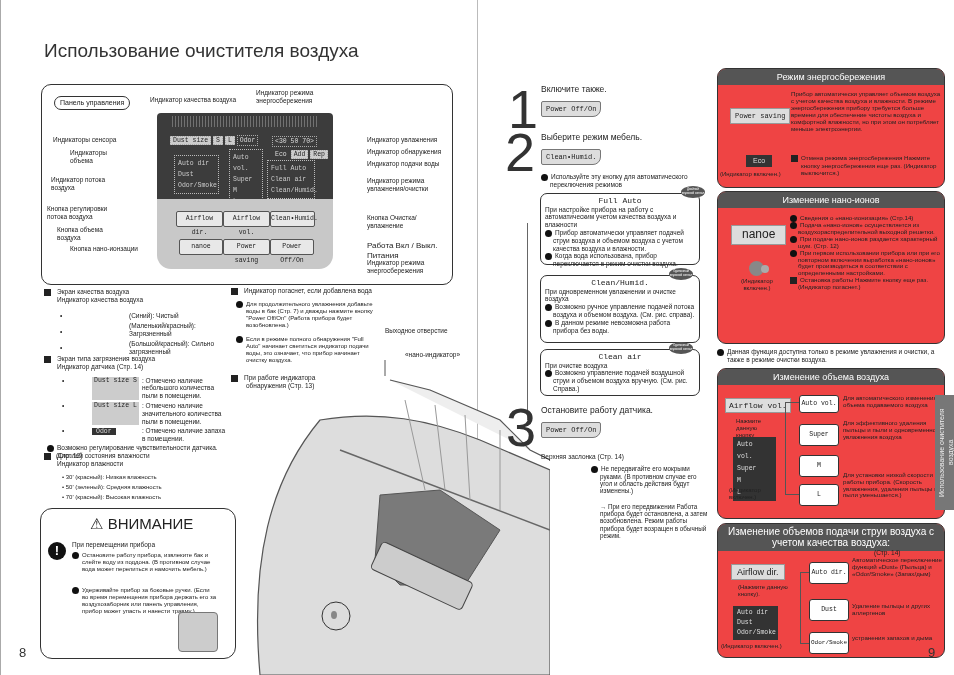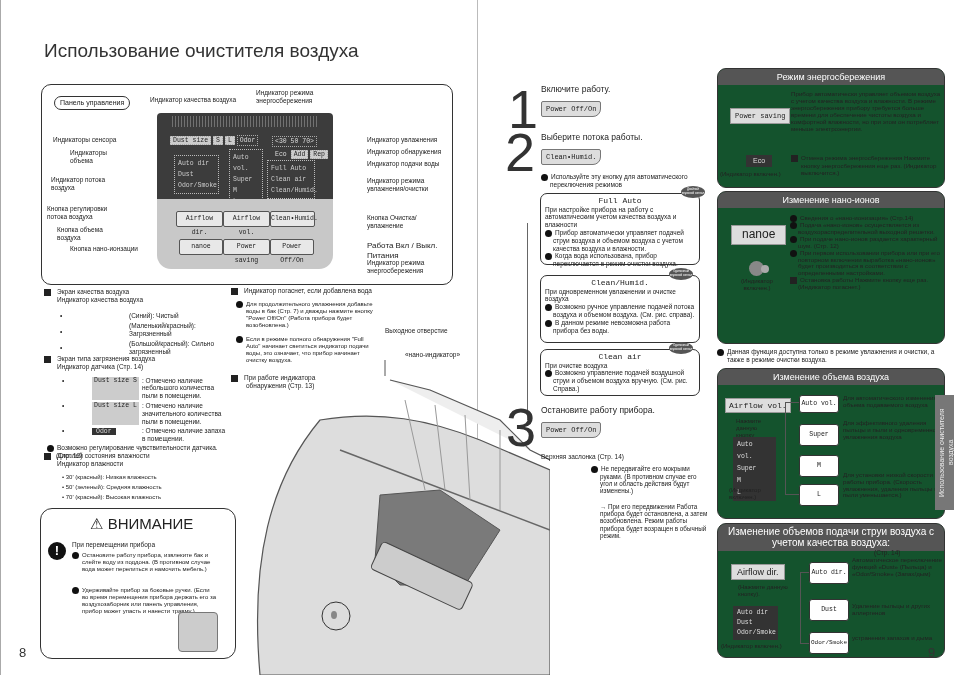--- a/index.html
+++ b/index.html
@@ -23,21 +23,21 @@
 .dot{display:inline-block;width:7px;height:7px;background:#111;border-radius:50%;margin-right:3px;vertical-align:middle}
 .small{font-size:6.5px;line-height:1.2}
 .chip{background:#ccc;font-size:6.5px;padding:0 2px}
 .chipd{background:#333;color:#ddd;font-size:6.5px;padding:0 4px}
 .warn{left:40px;top:508px;width:196px;height:151px;border:1.3px solid #333;border-radius:12px}
 .bignum{font-size:54px;color:#333;line-height:1;font-weight:300}
 .step-btn{background:#ddd;border:1px solid #777;border-radius:2px 2px 8px 2px;font-size:7px;padding:3px 4px;display:inline-block}
 .modebox{border:1.2px solid #333;border-radius:7px;background:#fff;font-size:6.5px;line-height:1.2;padding:2px 4px}
 .modebox .mt{text-align:center;font-size:8px}
 .bubble{width:24px;height:12px;background:#555;border-radius:50%;color:#fff;font-size:3px;text-align:center;line-height:4px;padding-top:1px}
-.rbox{border:1.2px solid #333;border-radius:9px;overflow:hidden;background:#14532d}
+.rbox{border:1.2px solid #333;border-radius:9px;overflow:hidden;background:#ef4444}
 .rbox .rh{background:#555;color:#fff;text-align:center;font-size:9px;padding:3px 0}
 .vbox{border:1px solid #333;border-radius:3px;font-size:6.5px;text-align:center;background:#fff}
 .darkdisp{background:#333;color:#ddd;font-size:6.5px;line-height:12px;padding:2px 4px}
 .side-tab{left:935px;top:395px;width:19px;height:115px;background:#777;color:#eee;font-size:7px;writing-mode:vertical-rl;transform:rotate(180deg);text-align:center;line-height:9px;padding:2px}
 .pnum{font-size:13px;color:#333}
 </style>
 </head>
 <body>
 
 <div class="abs page-l"></div>
@@ -166,25 +166,25 @@
 <div class="abs" style="left:90px;top:515px;font-size:15px"><span>⚠</span> <span>ВНИМАНИЕ</span></div>
 <div class="abs" style="left:48px;top:542px;width:18px;height:18px;border-radius:50%;background:#111;color:#fff;font-size:13px;font-weight:bold;text-align:center;line-height:18px">!</div>
 <div class="abs small" style="left:72px;top:541px">При перемещении прибора</div>
 <div class="abs" style="left:72px;top:552px;width:145px;font-size:6px;padding-left:10px;text-indent:-10px"><span class="dot"></span><span>Остановите работу прибора, извлеките бак и слейте воду из поддона. (В противном случае вода может перелиться и намочить мебель.)</span></div>
 <div class="abs" style="left:72px;top:587px;width:145px;font-size:6px;padding-left:10px;text-indent:-10px"><span class="dot"></span><span>Удерживайте прибор за боковые ручки. (Если во время перемещения прибора держать его за воздухозаборник или панель управления, прибор может упасть и нанести травму.)</span></div>
 <div class="abs" style="left:178px;top:612px;width:40px;height:40px;background:#ccc;border:1px solid #777;border-radius:4px"></div>
 
 <div class="abs pnum" style="left:19px;top:646px">8</div>
 
 <div class="abs bignum" style="left:508px;top:82px">1</div>
-<div class="abs" style="left:541px;top:85px;font-size:8.5px">Включите работу.</div>
+<div class="abs" style="left:541px;top:85px;font-size:8.5px">Включите также.</div>
 <div class="abs step-btn mono" style="left:541px;top:101px">Power Off/On</div>
 
 <div class="abs bignum" style="left:505px;top:125px">2</div>
-<div class="abs" style="left:541px;top:133px;font-size:8.5px">Выберите потока работы.</div>
+<div class="abs" style="left:541px;top:133px;font-size:8.5px">Выберите режим мебель.</div>
 <div class="abs step-btn mono" style="left:541px;top:149px">Clean•Humid.</div>
 <div class="abs small" style="left:541px;top:173px;width:165px;padding-left:9px;text-indent:-9px"><span class="dot"></span><span>Используйте эту кнопку для автоматического переключения режимов</span></div>
 
 <div class="abs" style="left:527px;top:223px;width:1px;height:197px;background:#666"></div>
 
 <div class="abs modebox" style="left:540px;top:193px;width:160px;height:72px">
   <div class="mt mono">Full Auto</div>
   <div>При настройке прибора на работу с автоматическим учетом качества воздуха и влажности</div>
   <div style="padding-left:8px;text-indent:-8px"><span class="dot"></span><span>Прибор автоматически управляет подачей струи воздуха и объемом воздуха с учетом качества воздуха и влажности.</span></div>
   <div style="padding-left:8px;text-indent:-8px"><span class="dot"></span><span>Когда вода использована, прибор переключается в режим очистки воздуха.</span></div>
@@ -200,21 +200,21 @@
 <div class="abs bubble" style="left:669px;top:268px">Одиночный звуковой сигнал</div>
 
 <div class="abs modebox" style="left:540px;top:349px;width:160px;height:47px">
   <div class="mt mono">Clean air</div>
   <div>При очистке воздуха</div>
   <div style="padding-left:8px;text-indent:-8px"><span class="dot"></span><span>Возможно управление подачей воздушной струи и объемом воздуха вручную. (См. рис. Справа.)</span></div>
 </div>
 <div class="abs bubble" style="left:669px;top:342px">Одиночный звуковой сигнал</div>
 
 <div class="abs bignum" style="left:506px;top:400px">3</div>
-<div class="abs" style="left:541px;top:406px;font-size:8.5px">Остановите работу прибора.</div>
+<div class="abs" style="left:541px;top:406px;font-size:8.5px">Остановите работу датчика.</div>
 <div class="abs step-btn mono" style="left:541px;top:422px">Power Off/On</div>
 
 <div class="abs small" style="left:541px;top:453px">Верхняя заслонка (Стр. 14)</div>
 <div class="abs" style="left:591px;top:465px;width:115px;font-size:6.3px;padding-left:9px;text-indent:-9px"><span class="dot"></span><span>Не передвигайте его мокрыми руками. (В противном случае его угол и область действия будут изменены.)</span></div>
 <div class="abs" style="left:600px;top:503px;width:108px;font-size:6.3px">→ При его передвижении Работа прибора будет остановлена, а затем возобновлена. Режим работы прибора будет возращен в обычный режим.</div>
 
 <div class="abs rbox" style="left:717px;top:68px;width:228px;height:120px">
   <div class="rh">Режим энергосбережения</div>
 </div>
 <div class="abs mono" style="left:730px;top:108px;background:#ddd;border:1px solid #999;font-size:7px;padding:3px 4px">Power saving</div>

